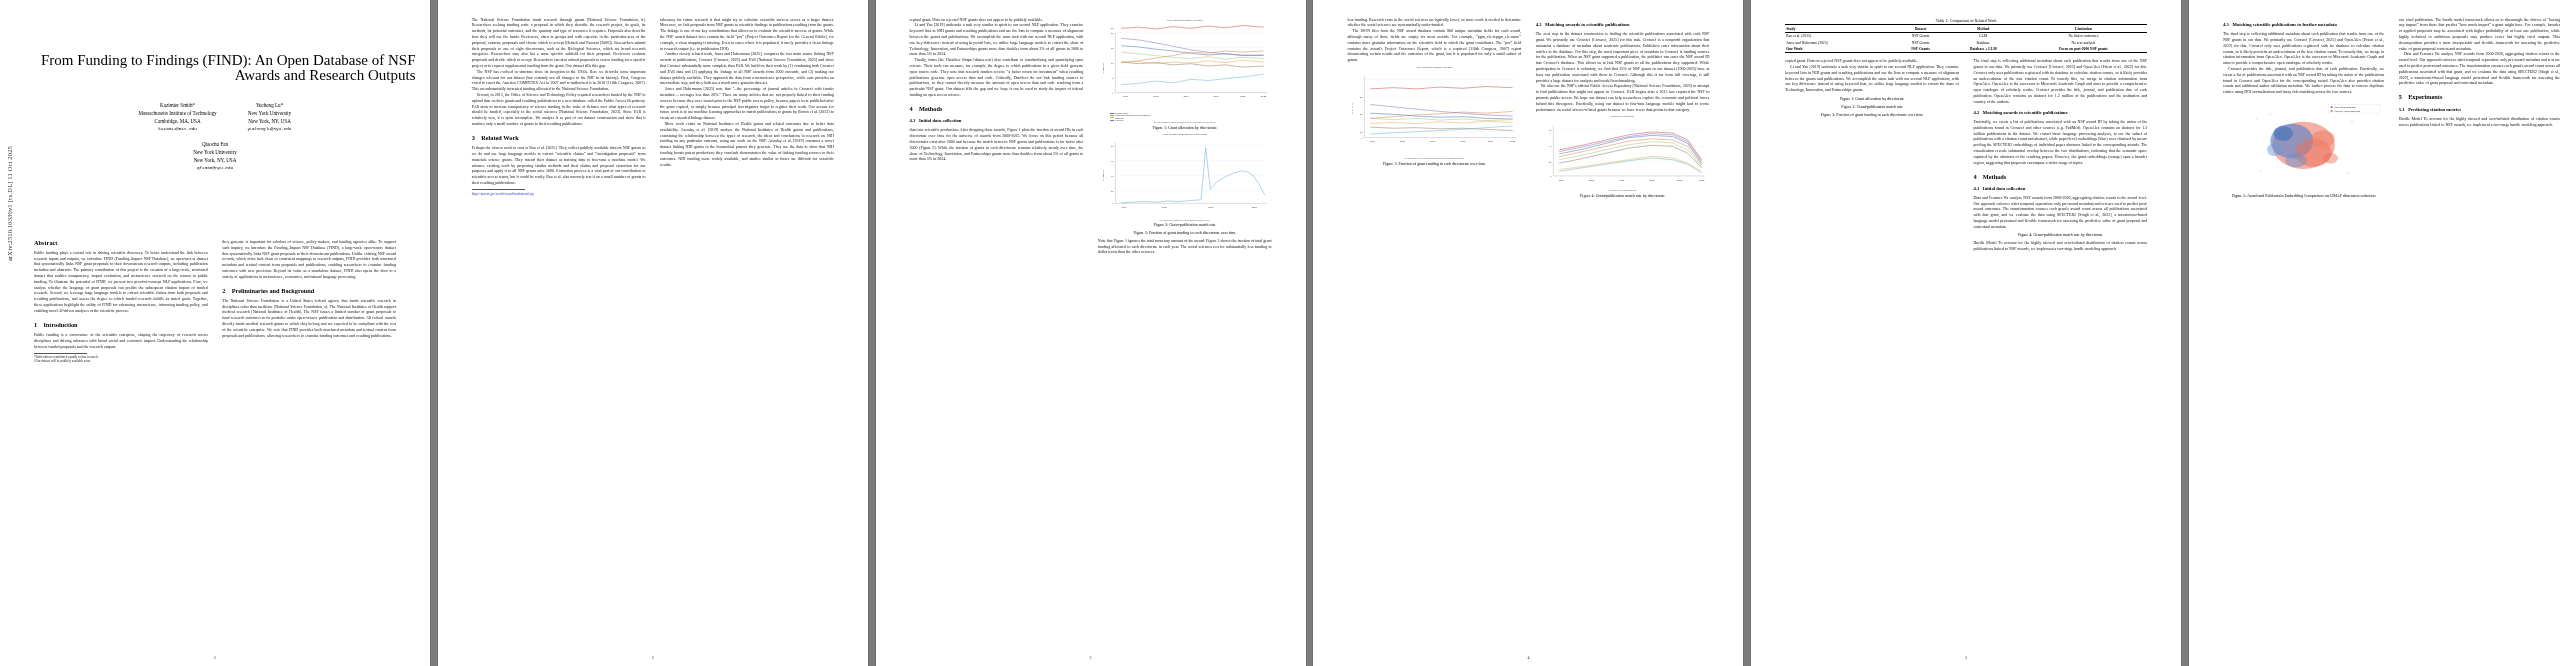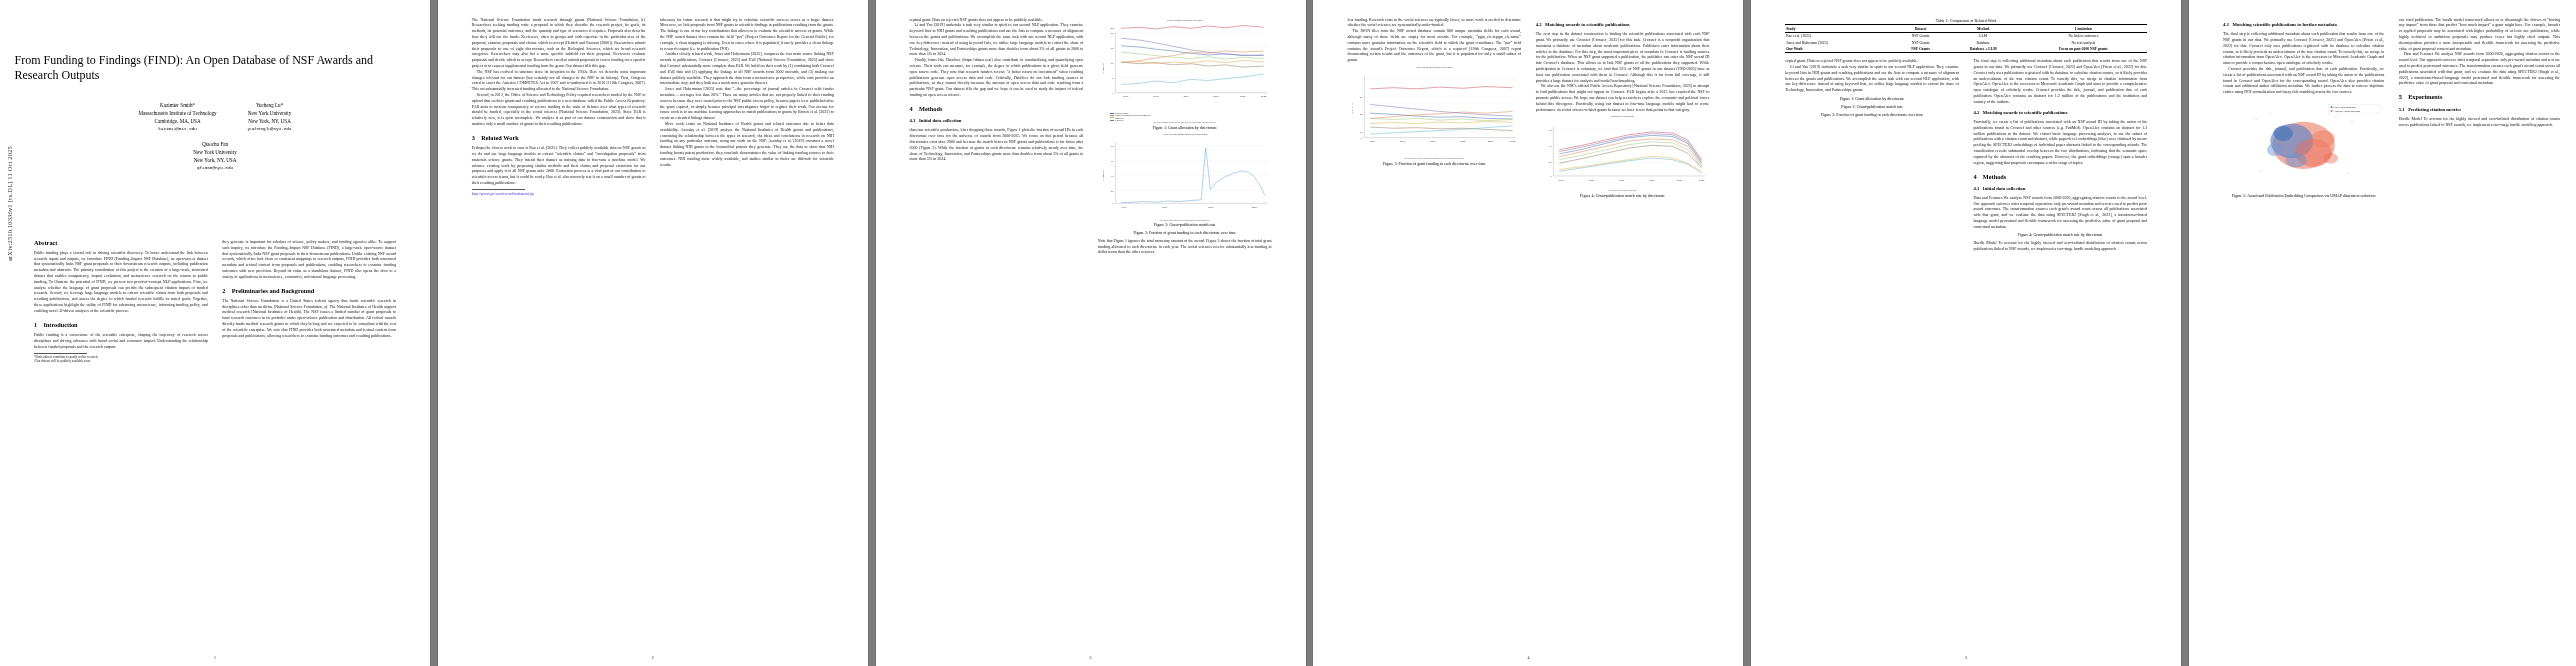--- a/index.html
+++ b/index.html
@@ -53,24 +53,24 @@
     margin: 0 0 0 0;
     text-indent: 5px;
     hyphens: auto;
     color: #101010;
     font-family: "Liberation Serif", "DejaVu Serif", serif;
   }
   p.noind { text-indent: 0; }
   p + p { margin-top: 0; }
 
   h1.papertitle {
-    font-size: 12px;
+    font-size: 15px;
     line-height: 15px;
     font-weight: normal;
-    text-align: left;
+    text-align: right;
     margin: 53px 14.5px 0 14.5px;
     color: #000;
   }
   .authors {
     margin-top: 19px;
     display: flex;
     justify-content: center;
     gap: 31px;
   }
   .author { text-align: center; }

